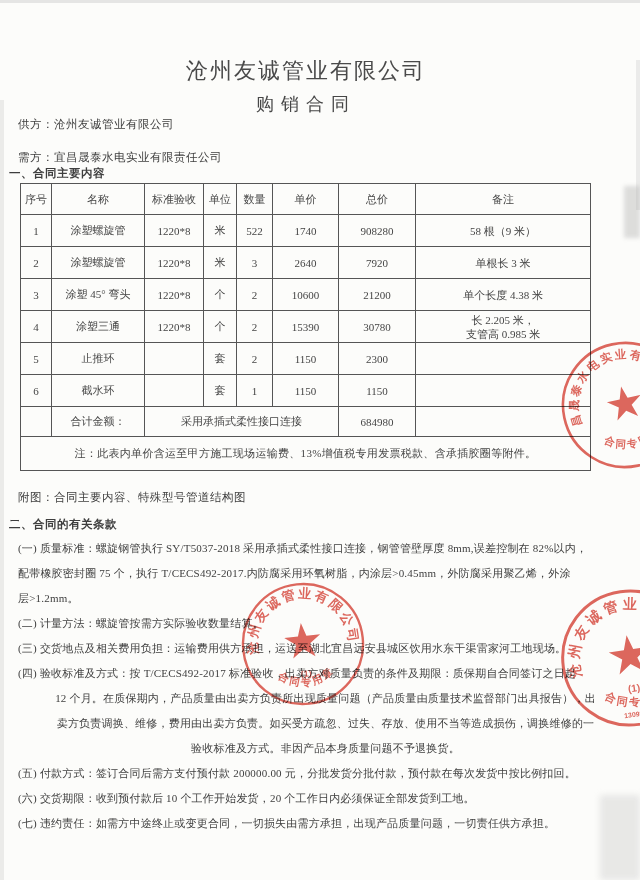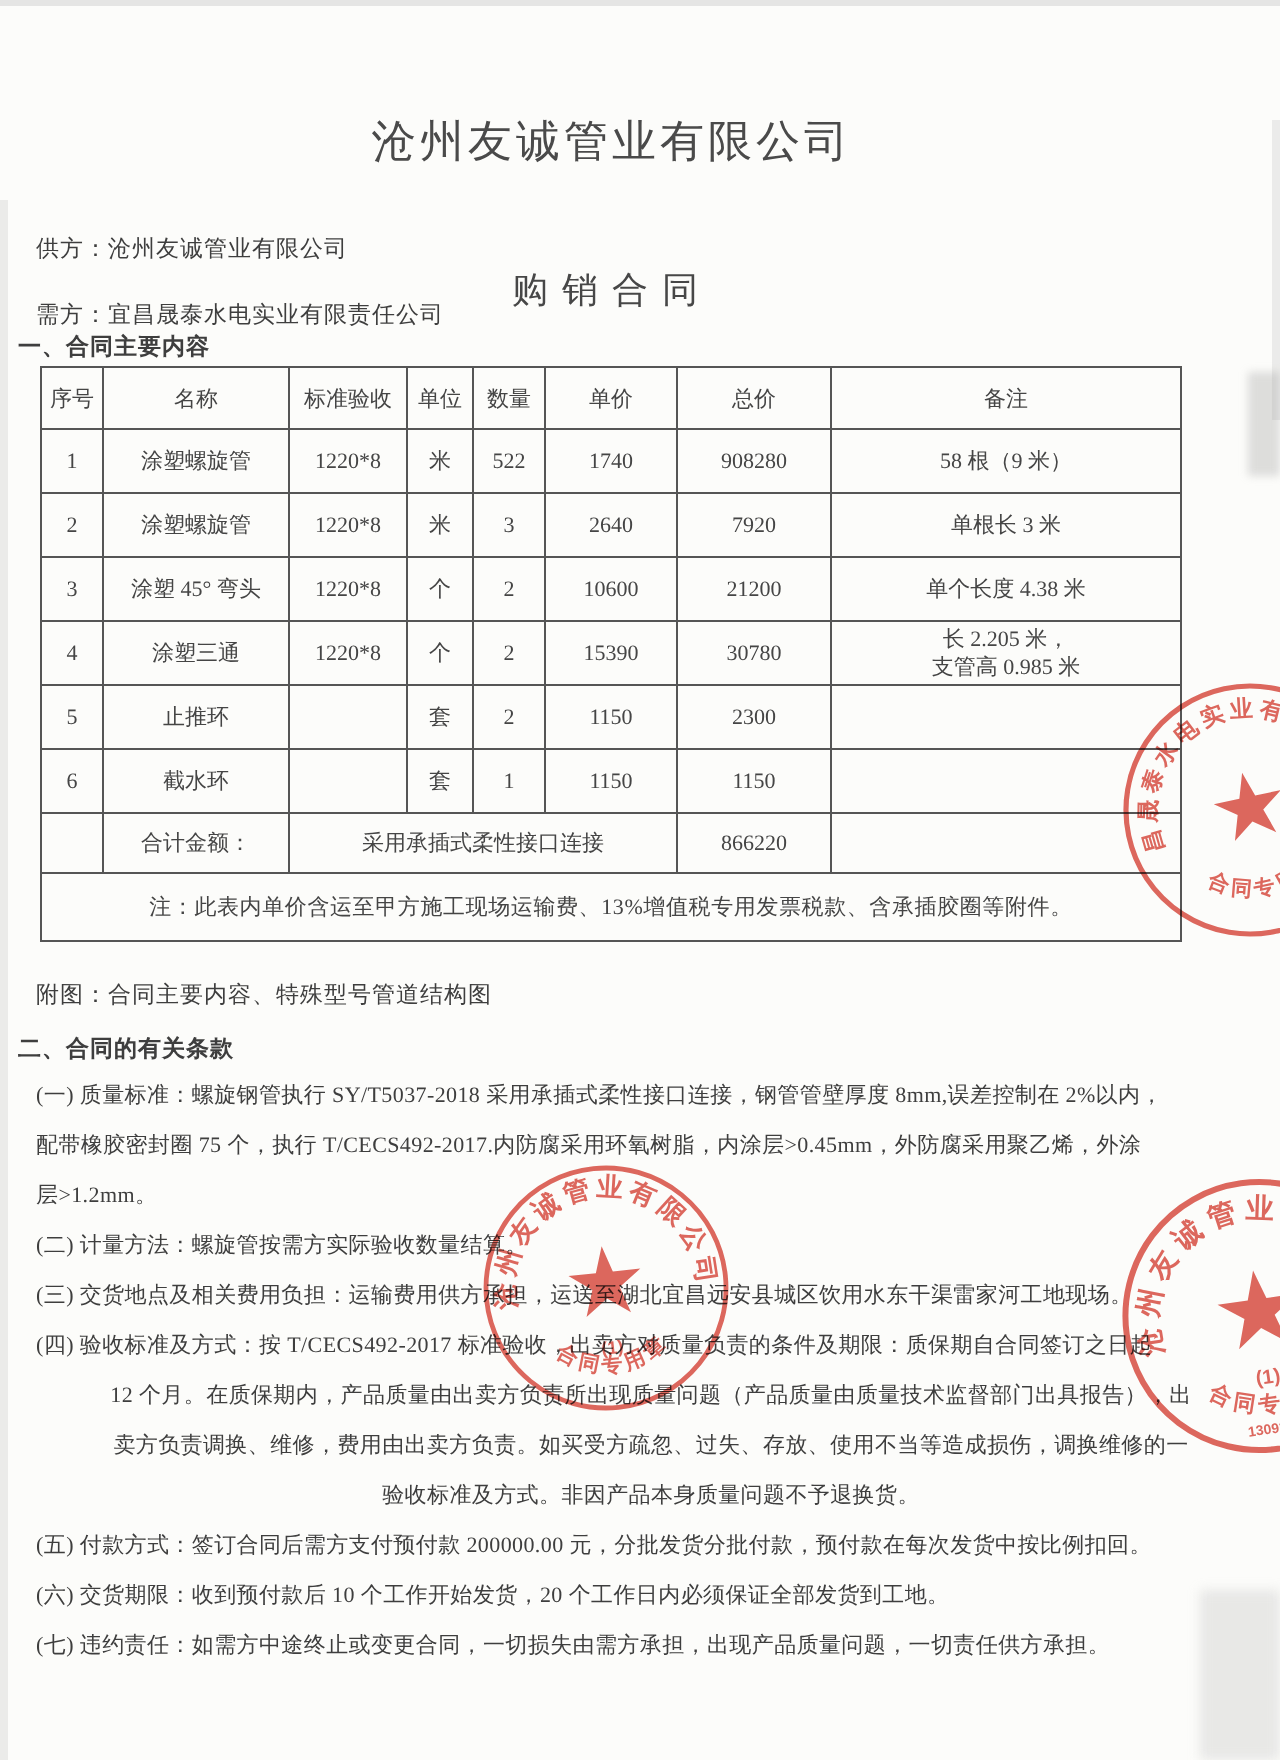--- a/index.html
+++ b/index.html
@@ -5,21 +5,21 @@
   html,body{margin:0;padding:0;background:#e9e9e7;}
   .page{
     position:relative;width:640px;height:880px;margin:0 auto;
     background:#fcfcfa;overflow:hidden;
     font-family:"Liberation Serif","DejaVu Serif",serif;
     color:#3e3e3e;
     padding-left:40px;
   }
   .abs{position:absolute;}
   .title{top:56px;left:0;width:612px;text-align:center;font-size:22px;letter-spacing:2px;color:#4a4a4a;}
-  .subtitle{top:92px;left:0;width:612px;text-align:center;font-size:18px;letter-spacing:7px;color:#474747;margin-top:41px;}
+  .subtitle{top:92px;left:0;width:612px;text-align:center;font-size:18px;letter-spacing:7px;color:#474747;}
   .party{font-size:11.5px;letter-spacing:.5px;}
   .supplier{top:117px;left:18px;}
   .buyer{top:150px;left:18px;}
   .meta{top:111px;left:418px;font-size:11.5px;line-height:21.5px;}
   .sec1-heading{top:166px;left:9px;font-size:11.5px;font-weight:bold;letter-spacing:.5px;}
   table.items{
     position:absolute;top:183px;left:20px;width:570px;
     border-collapse:collapse;table-layout:fixed;
     font-size:11px;color:#454545;
   }
@@ -146,35 +146,35 @@
         <td>套</td>
         <td>1</td>
         <td>1150</td>
         <td>1150</td>
         <td class="remark"></td>
       </tr>
       <tr class="trow">
         <td></td>
         <td>合计金额：</td>
         <td colspan="4">采用承插式柔性接口连接</td>
-        <td>866220</td>
+        <td>684980</td>
         <td></td>
       </tr>
       <tr class="nrow">
         <td colspan="8" class="note-cell">注：此表内单价含运至甲方施工现场运输费、13%增值税专用发票税款、含承插胶圈等附件。</td>
       </tr>
     </tbody>
   </table>
 
   <div class="abs attachment">附图：合同主要内容、特殊型号管道结构图</div>
 
   <div class="abs sec2-heading">二、合同的有关条款</div>
 
   <div class="abs clauses">
-    <div class="cl-line">(一) 质量标准：螺旋钢管执行 SY/T5037-2018 采用承插式柔性接口连接，钢管管壁厚度 8mm,误差控制在 2%以内，</div>
+    <div class="cl-line">(一) 质量标准：螺旋钢管执行 SY/T5037-2018 采用承插式柔性接口连接，钢管管壁厚度 8mm,误差控制在 82%以内，</div>
     <div class="cl-line">配带橡胶密封圈 75 个，执行 T/CECS492-2017.内防腐采用环氧树脂，内涂层&gt;0.45mm，外防腐采用聚乙烯，外涂</div>
     <div class="cl-line">层&gt;1.2mm。</div>
     <div class="cl-line">(二) 计量方法：螺旋管按需方实际验收数量结算。</div>
     <div class="cl-line">(三) 交货地点及相关费用负担：运输费用供方承担，运送至湖北宜昌远安县城区饮用水东干渠雷家河工地现场。</div>
     <div class="cl-line">(四) 验收标准及方式：按 T/CECS492-2017 标准验收，出卖方对质量负责的条件及期限：质保期自合同签订之日起</div>
     <div class="cl-line cl-ind">12 个月。在质保期内，产品质量由出卖方负责所出现质量问题（产品质量由质量技术监督部门出具报告），出</div>
     <div class="cl-line cl-ind">卖方负责调换、维修，费用由出卖方负责。如买受方疏忽、过失、存放、使用不当等造成损伤，调换维修的一</div>
     <div class="cl-line cl-ind">验收标准及方式。非因产品本身质量问题不予退换货。</div>
     <div class="cl-line">(五) 付款方式：签订合同后需方支付预付款 200000.00 元，分批发货分批付款，预付款在每次发货中按比例扣回。</div>
     <div class="cl-line">(六) 交货期限：收到预付款后 10 个工作开始发货，20 个工作日内必须保证全部发货到工地。</div>

